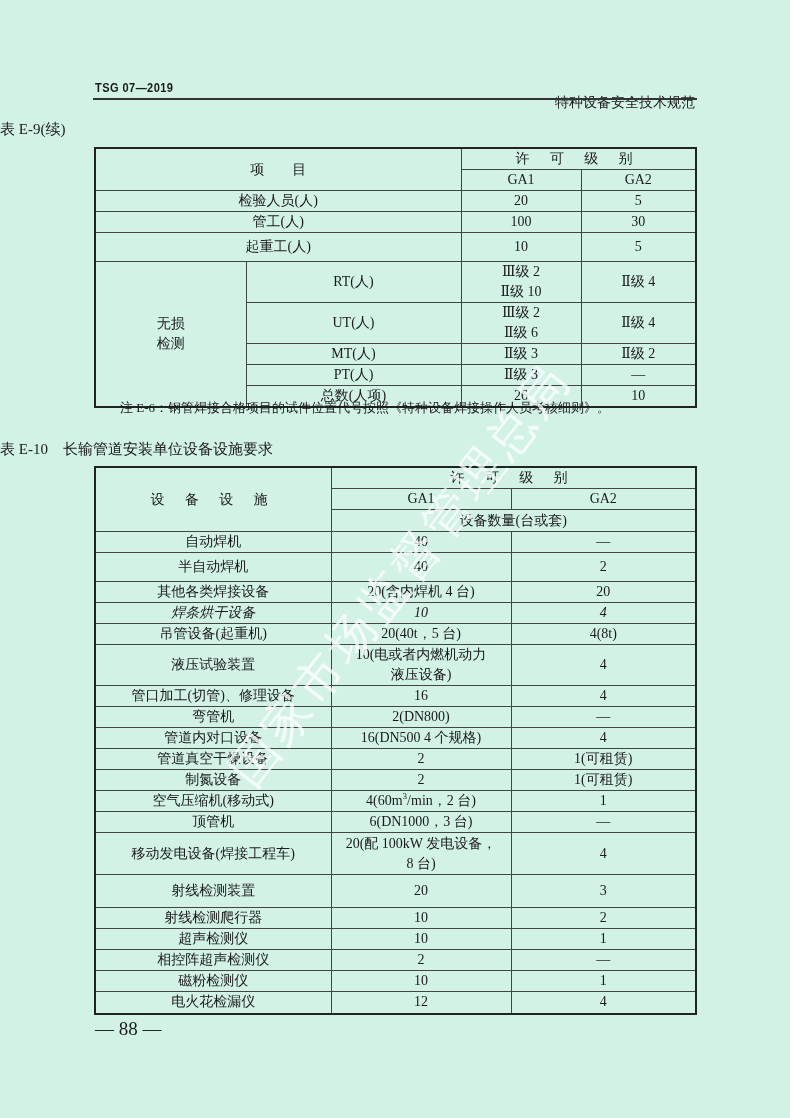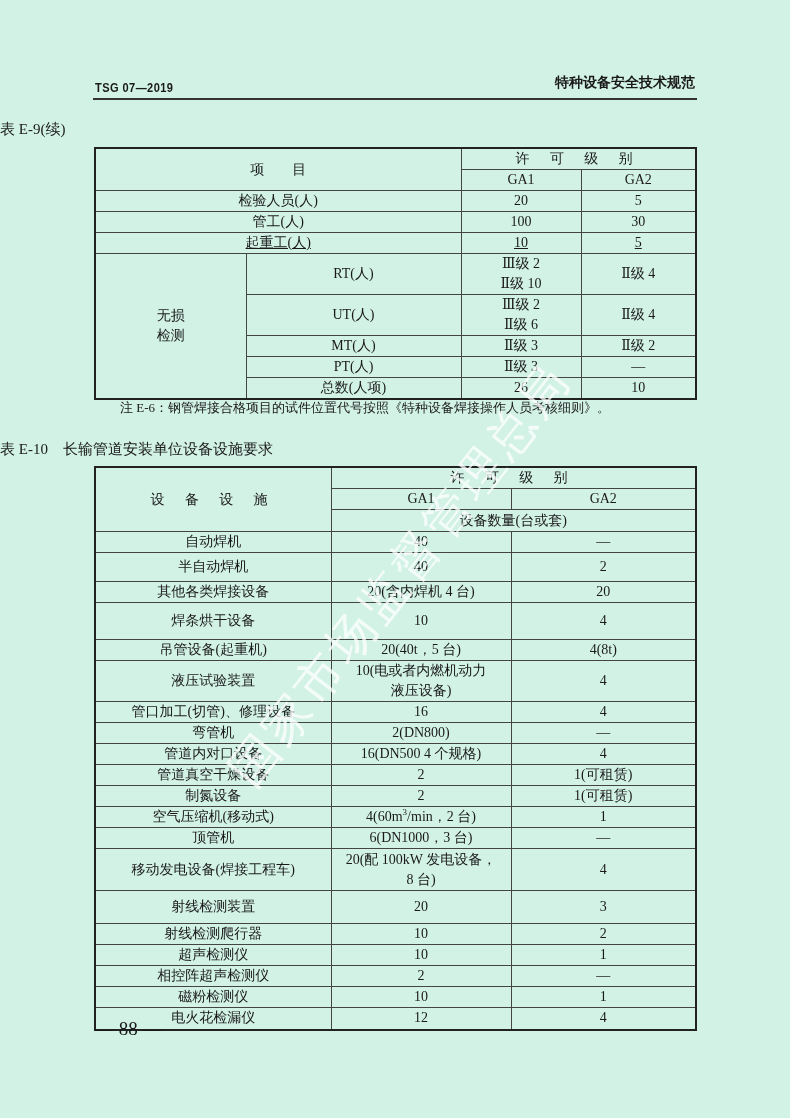--- a/index.html
+++ b/index.html
@@ -8,23 +8,23 @@
     background: #d2f2e6;
     font-family: "Liberation Serif", "DejaVu Serif", serif;
     color: #1a1a1a;
   }
   .hdr-left {
     position: absolute; left: 95px; top: 80px;
     font-family: "Liberation Sans", "DejaVu Sans", sans-serif;
     font-size: 13px; letter-spacing: 0.5px; font-weight: bold; transform: scaleX(0.85); transform-origin: left;
   }
   .hdr-right {
-    position: absolute; right: 95px; top: 74px;
+    position: absolute; right: 95px; top: 94px;
     font-family: "DejaVu Sans", sans-serif;
-    font-size: 14px; font-weight: bold;
+    font-size: 14px; font-weight: normal;
   }
   .hdr-rule {
     position: absolute; left: 93px; width: 604px; top: 98px; height: 0;
     border-top: 2px solid #333;
   }
   .caption {
     position: absolute; left: 0; width: 790px; text-align: left;
     font-size: 15px;
   }
   table.grid {
@@ -79,21 +79,21 @@
   <tr style="height:21px;">
     <td colspan="2">检验人员(人)</td>
     <td>20</td>
     <td>5</td>
   </tr>
   <tr style="height:21px;">
     <td colspan="2">管工(人)</td>
     <td>100</td>
     <td>30</td>
   </tr>
-  <tr style="height:21px;text-decoration:underline;">
+  <tr style="height:29px;">
     <td colspan="2">起重工(人)</td>
     <td>10</td>
     <td>5</td>
   </tr>
 
   <tr style="height:40px;">
     <td rowspan="5">
       <div>无损</div>
       <div>检测</div>
     </td>
@@ -161,21 +161,21 @@
   <tr style="height:29px;">
     <td>半自动焊机</td>
     <td>40</td>
     <td>2</td>
   </tr>
   <tr style="height:21px;">
     <td>其他各类焊接设备</td>
     <td>20(含内焊机 4 台)</td>
     <td>20</td>
   </tr>
-  <tr style="height:37px;">
+  <tr style="height:21px;font-style:italic;">
     <td>焊条烘干设备</td>
     <td>10</td>
     <td>4</td>
   </tr>
   <tr style="height:21px;">
     <td>吊管设备(起重机)</td>
     <td>20(40t，5 台)</td>
     <td>4(8t)</td>
   </tr>
   <tr style="height:41px;padding-left:12px;">

